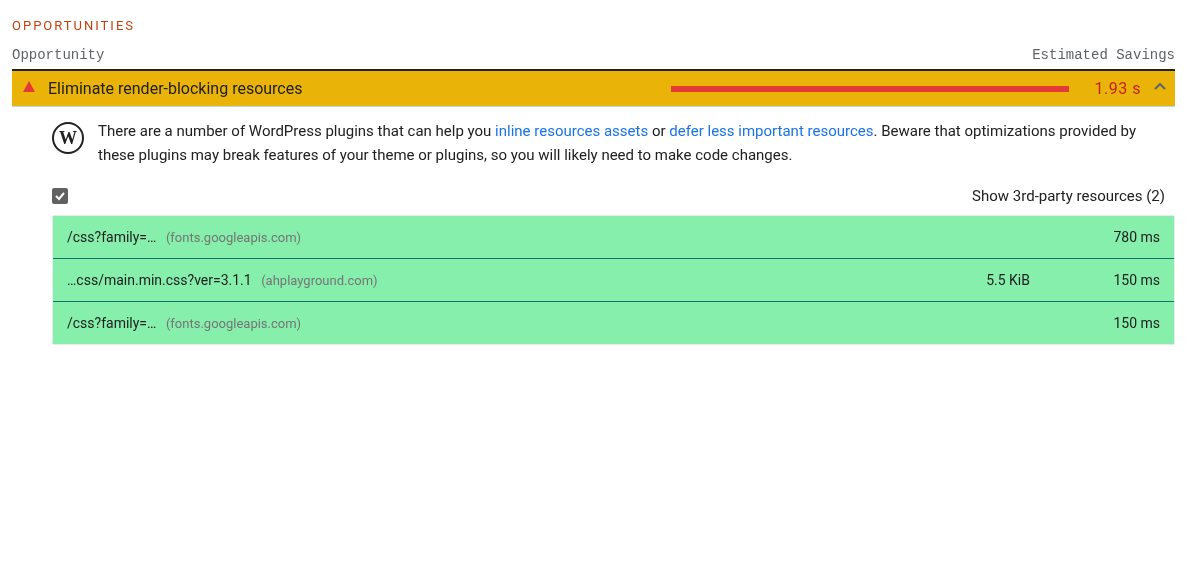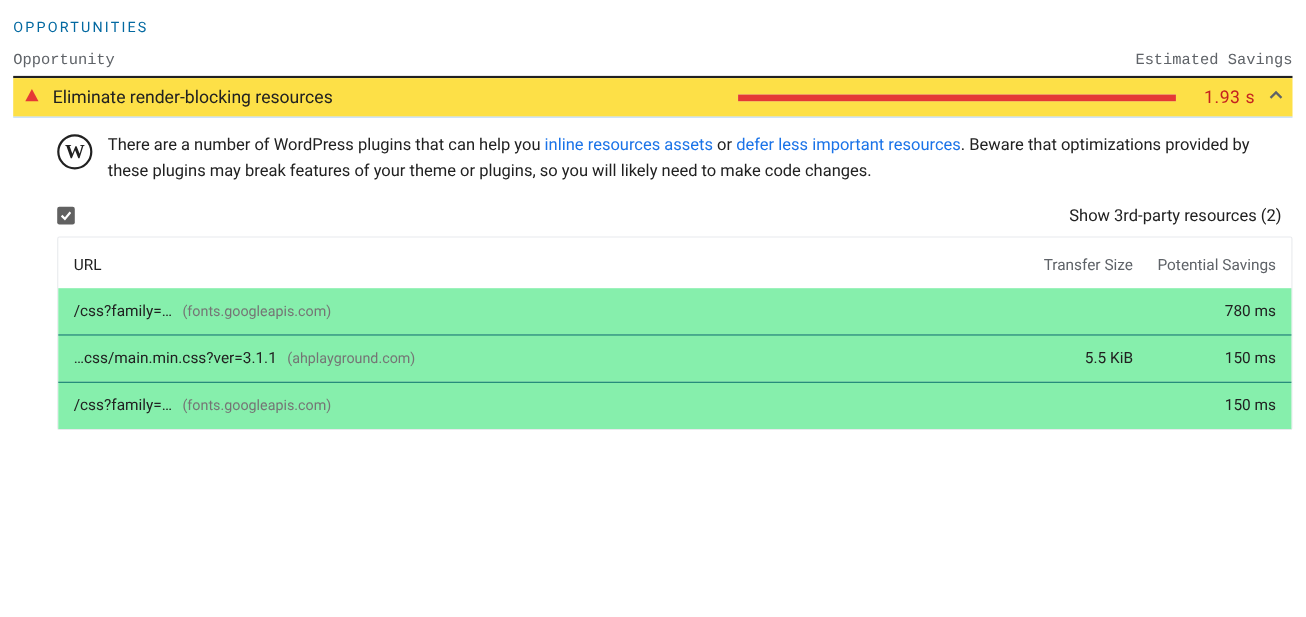--- a/index.html
+++ b/index.html
@@ -8,37 +8,37 @@
     font-family: -apple-system, BlinkMacSystemFont, "Segoe UI", Roboto, Arial, sans-serif;
     font-size: 14px;
     color: #212121;
     background: #fff;
     width: 1187px;
     padding: 12px;
   }
   .section-title {
     font-size: 13px;
     letter-spacing: 2px;
-    color: #0369a1;
+    color: #c2410c;
     margin: 6px 0 14px 0;
   }
   .headers-row {
     display: flex;
     justify-content: space-between;
     color: #5f6368;
     font-size: 14px;
     margin-bottom: 6px;
     font-family: Liberation Mono, monospace;
   }
   .hr1 { border-top: 2px solid #212121; margin-bottom: 0; }
   .audit-row {
     display: flex;
     align-items: center;
     padding: 8px 4px;
-    background: #fde047;
+    background: #eab308;
   }
   .audit-row .triangle { margin: 0 12px 0 6px; }
   .audit-row .title { flex: 0 0 auto; font-size: 16px; color: #212121; }
   .audit-row .spacer { flex: 1; }
   .gauge-wrap {
     width: 398px;
     height: 6px;
     background: #e0e0e0;
     position: relative;
   }
@@ -190,25 +190,20 @@
   <div class="checkbox-row">
     <span class="checkbox">
       <svg viewBox="0 0 12 12">
           <polyline points="2,6 5,9 10,3" fill="none" stroke="#fff" stroke-width="2"></polyline>
         </svg>
     </span>
     <span>Show 3rd-party resources (2)</span>
   </div>
 
   <div class="table">
-    <div class="trow thead">
-      <div class="c-url">URL</div>
-      <div class="c-size">Transfer Size</div>
-      <div class="c-save">Potential Savings</div>
-    </div>
     <div class="tbody" id="tbody">
         <div class="trow">
           <div class="c-url">/css?family=… <span class="origin">(fonts.googleapis.com)</span></div>
           <div class="c-save">780 ms</div>
         </div>
         <div class="trow">
           <div class="c-url">…css/main.min.css?ver=3.1.1 <span class="origin">(ahplayground.com)</span></div>
           <div class="c-size">5.5 KiB</div>
           <div class="c-save">150 ms</div>
         </div>

